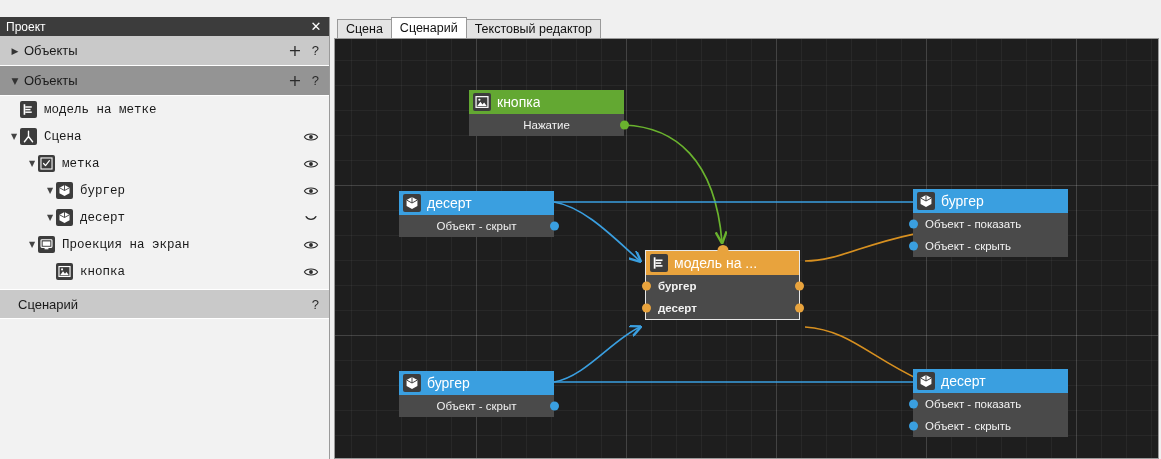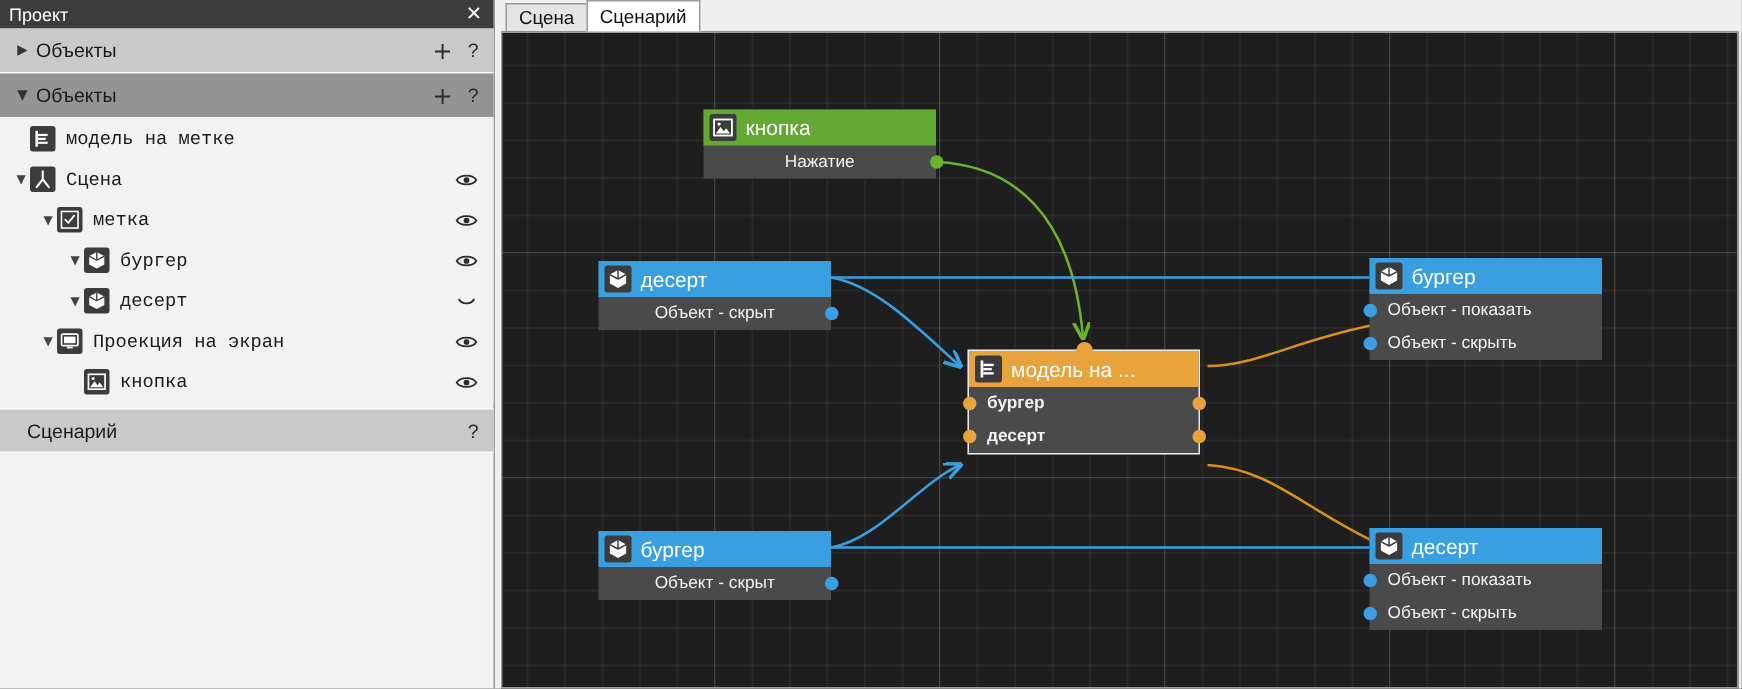--- a/index.html
+++ b/index.html
@@ -3,21 +3,21 @@
 <meta charset="utf-8">
 <style>
   html,body{margin:0;padding:0;}
   body{
     width:1161px;height:459px;
     background:#f0f0f0;
     font-family:"Liberation Sans", sans-serif;
     overflow:hidden;
     position:relative;
   }
-  .app{position:absolute;inset:0;display:flex;}
+  .app{position:absolute;inset:0;display:flex;margin-top:17px;}
 
   
   .panel{
     width:330px;height:459px;
     background:#f2f2f2;
     position:relative;
     border-right:1px solid #9a9a9a;
     box-sizing:border-box;
     flex:0 0 330px;
   }
@@ -331,20 +331,23 @@
     </div>
   </div>
 
   <div class="editor">
     <div class="tabbar" id="tabbar">
         <div class="tab">
           <span>Сцена</span>
         </div>
         <div class="tab active">
           <span>Сценарий</span>
+        </div>
+        <div class="tab">
+          <span>Текстовый редактор</span>
         </div>
       </div>
 
     <div class="canvas-wrap">
       <div class="grid"></div>
 
       <svg class="wires" id="wires" width="821" height="436">
           <defs>
             <marker id="ag" markerWidth="7" markerHeight="7" refX="6" refY="3.2" orient="auto">
               <path d="M0,0 L7,3.2 L0,6.4" fill="none" stroke="#6ab32e" stroke-width="1.4"></path>

